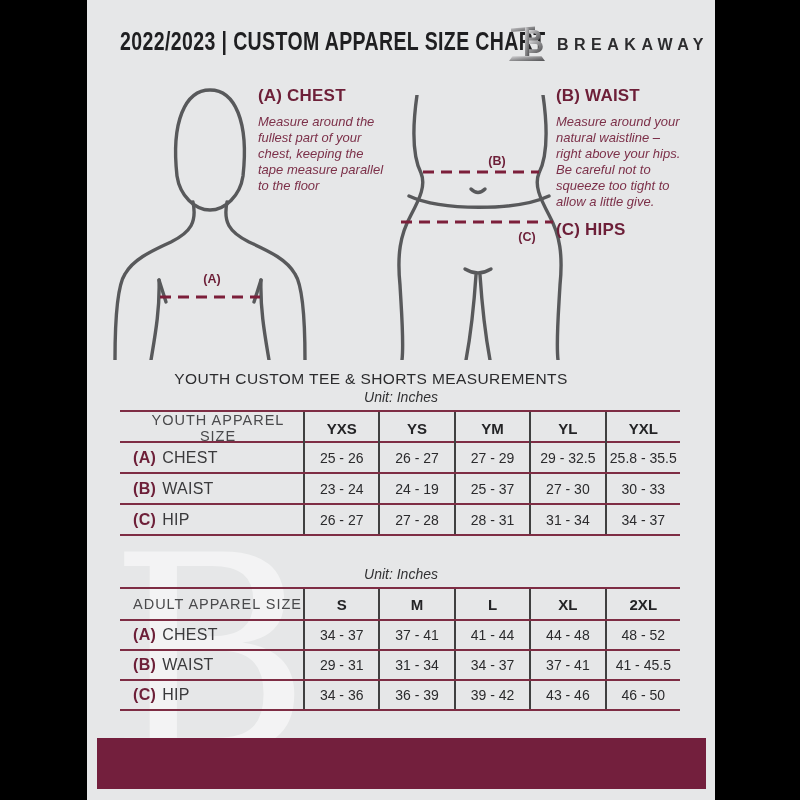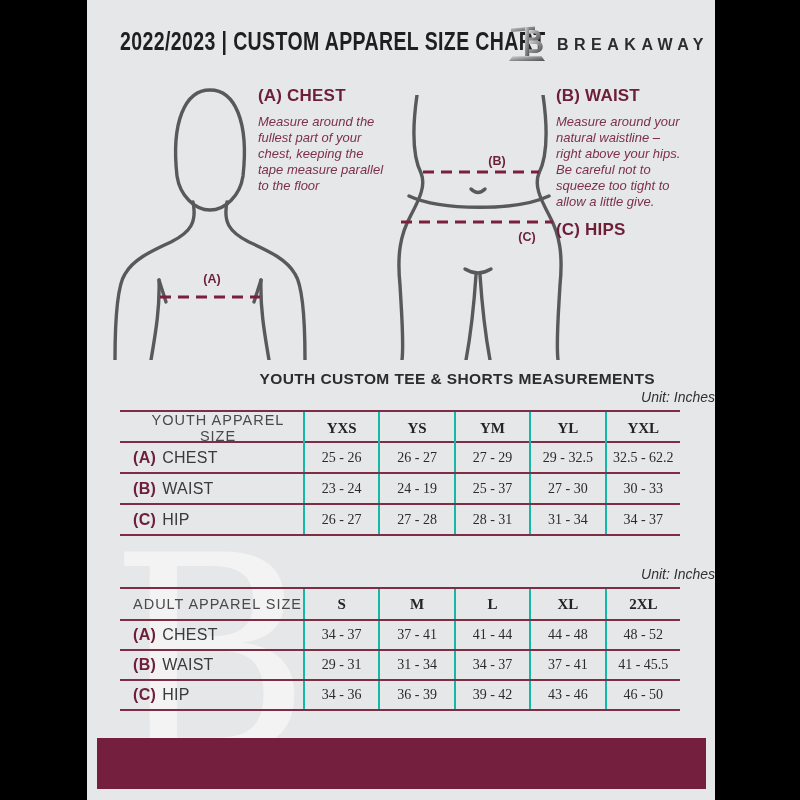--- a/index.html
+++ b/index.html
@@ -23,37 +23,37 @@
   .instr-chest{left:171px;top:86px;width:140px;}
   .instr-waist{left:469px;top:86px;}
   .instr-hips{left:469px;top:220px;}
 
   
   .fig{position:absolute;}
   .fig-upper{left:26px;top:84px;}
   .fig-lower{left:300px;top:95px;}
 
   
-  .sec-title{position:absolute;left:0;width:568px;text-align:right;font-size:15.5px;
-    font-weight:700;color:#2c2c2e;letter-spacing:.4px;}
-  .sec-unit{position:absolute;left:0;width:628px;text-align:right;font-size:14px;
+  .sec-title{position:absolute;left:0;width:568px;text-align:center;font-size:15.5px;
+    font-weight:400;color:#2c2c2e;letter-spacing:.4px;}
+  .sec-unit{position:absolute;left:0;width:628px;text-align:center;font-size:14px;
     font-style:italic;color:#323234;}
   .youth-title{top:370px;} .youth-unit{top:389px;}
   .adult-title{top:547px;} .adult-unit{top:566px;}
 
   
   .size-table{position:absolute;left:33px;width:560px;border-top:2px solid #7e2d44;z-index:1;}
   .youth-table{top:410px;} .adult-table{top:587px;}
   .t-row{display:grid;grid-template-columns:183px repeat(5,1fr);
     border-bottom:2px solid #7e2d44;align-items:center;}
   .youth-table .t-row{height:29px;} .adult-table .t-row{height:28px;}
   .youth-table .t-row.t-head{height:29px;text-align:center;} .adult-table .t-row.t-head{height:30px;}
   .t-cell{height:100%;display:flex;align-items:center;justify-content:center;
     font-size:14px;color:#2b2b2d;}
-  .t-cell:not(:first-child){border-left:2px solid #14b8a6;font-family:Liberation Serif, serif;}
+  .t-cell:not(:first-child){border-left:2px solid #404040;}
   .t-cell.t-label{justify-content:flex-start;padding-left:13px;}
   .t-head .t-label{font-size:14.5px;letter-spacing:1px;color:#4a4a4c;}
   .t-head .t-size{font-weight:700;font-size:15px;color:#242426;}
   .t-rowlabel{font-size:16px;color:#3a3a3c;letter-spacing:.3px;}
   .prefix{color:#6d1f38;font-weight:700;margin-right:6px;}
 
   
   .watermark{position:absolute;left:22px;top:520px;font-family:"DejaVu Serif",serif;
     font-size:275px;line-height:1;color:rgba(255,255,255,.5);z-index:0;
     user-select:none;}
@@ -158,21 +158,21 @@
       </div>
       <div class="t-row">
         <div class="t-cell t-label t-rowlabel">
             <span class="prefix">(A)</span>
             <span>CHEST</span>
           </div>
         <div class="t-cell">25 - 26</div>
         <div class="t-cell">26 - 27</div>
         <div class="t-cell">27 - 29</div>
         <div class="t-cell">29 - 32.5</div>
-        <div class="t-cell">32.5 - 62.2</div>
+        <div class="t-cell">25.8 - 35.5</div>
       </div>
       <div class="t-row">
         <div class="t-cell t-label t-rowlabel">
             <span class="prefix">(B)</span>
             <span>WAIST</span>
           </div>
         <div class="t-cell">23 - 24</div>
         <div class="t-cell">24 - 19</div>
         <div class="t-cell">25 - 37</div>
         <div class="t-cell">27 - 30</div>

